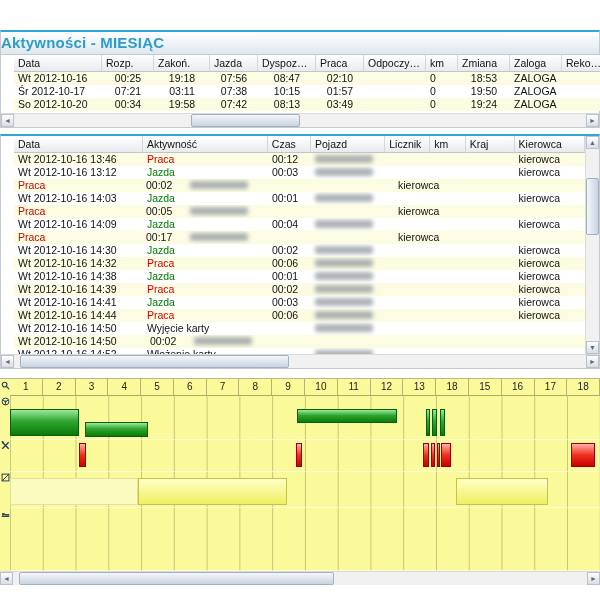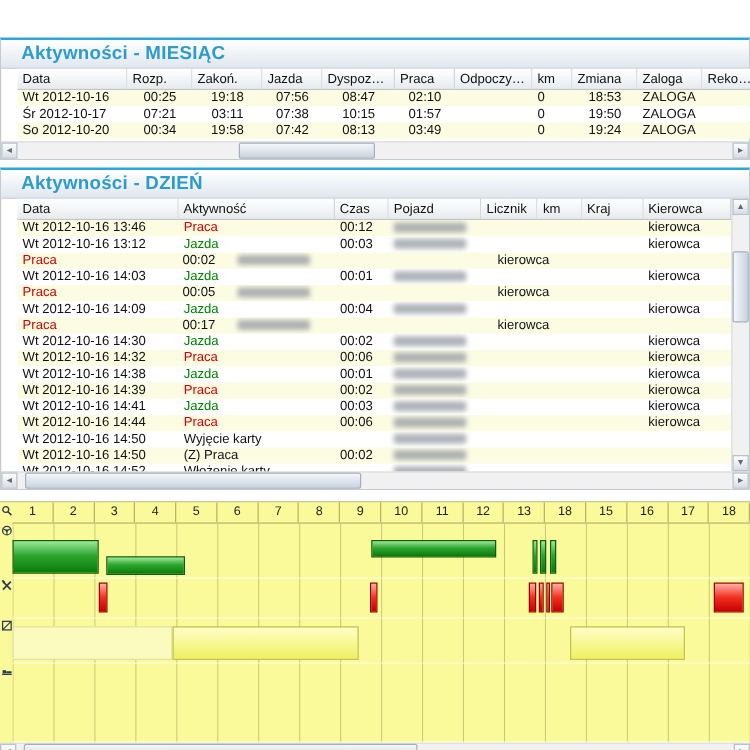--- a/index.html
+++ b/index.html
@@ -1,21 +1,21 @@
 <!DOCTYPE html>
 <html><head>
 <meta charset="utf-8">
 <style>
   html,body{margin:0;padding:0;background:#fff;}
   body{width:600px;height:600px;overflow:hidden;
        font-family:"Liberation Sans","DejaVu Sans",sans-serif;color:#111;}
   .panel{border:1px solid #C5CAD0;border-top:2px solid #2FA6DA;background:#fff;box-sizing:border-box;}
   .panel.month{margin-top:30px;}
   .panel.day{margin-top:6px;}
-  .title-band{height:22px;line-height:22px;padding-left:16px;
+  .title-band{height:22px;line-height:22px;padding-left:0;
       background:linear-gradient(#FFFFFF,#DFE7EE);border-bottom:1px solid #C2CAD2;}
   .title{font-size:15px;font-weight:700;color:#2E9CCB;letter-spacing:.2px;}
 
   
   .table{width:100%;margin-left:13px;}
   .thead{display:flex;height:17px;}
   .th{box-sizing:border-box;font-size:10.5px;line-height:16px;padding:0 4px;white-space:nowrap;overflow:hidden;text-overflow:ellipsis;
       background:linear-gradient(#FFFFFF,#E7EBEE);border-right:1px solid #D3D7DB;border-bottom:1px solid #BFC5CA;}
   .tbody{overflow:hidden;}
   .tr{display:flex;height:13px;line-height:12.5px;font-size:10.5px;}
@@ -146,23 +146,20 @@
   <div class="hscroll">
     <div class="sb-btn">◄</div>
     <div class="sb-track">
       <div class="sb-thumb m-thumb"></div>
     </div>
     <div class="sb-btn">►</div>
   </div>
 </section>
 
 <section class="panel day">
-  <div class="title-band">
-    <span class="title">Aktywności - DZIEŃ</span>
-  </div>
   <div class="day-body-wrap">
     <div class="table dayt" style="flex:1;min-width:0;">
       <div class="thead">
           <div class="th c0">Data</div>
           <div class="th c1">Aktywność</div>
           <div class="th c2">Czas</div>
           <div class="th c3">Pojazd</div>
           <div class="th c4">Licznik</div>
           <div class="th c5">km</div>
           <div class="th c6">Kraj</div>
@@ -301,21 +298,20 @@
             <div class="td c1">Wyjęcie karty</div>
             <div class="td c2"></div>
             <div class="td c3"><span class="masked"></span></div>
             <div class="td c4"></div>
             <div class="td c5"></div>
             <div class="td c6"></div>
             <div class="td c7"></div>
           </div>
           <div class="tr even">
             <div class="td c0">Wt 2012-10-16 14:50</div>
-            <div class="td c1">(Z) Praca</div>
             <div class="td c2">00:02</div>
             <div class="td c3"><span class="masked"></span></div>
             <div class="td c4"></div>
             <div class="td c5"></div>
             <div class="td c6"></div>
             <div class="td c7"></div>
           </div>
           <div class="tr odd">
             <div class="td c0">Wt 2012-10-16 14:52</div>
             <div class="td c1">Włożenie karty</div>

